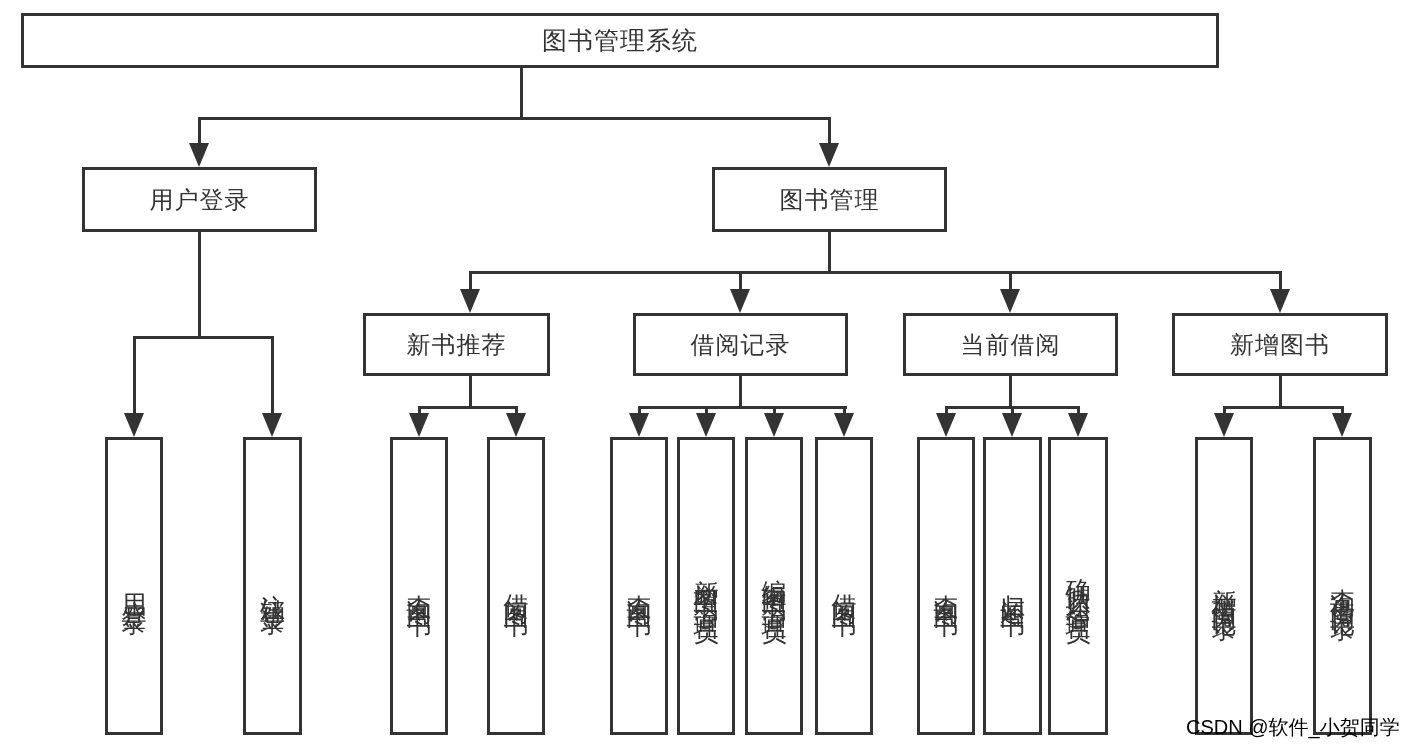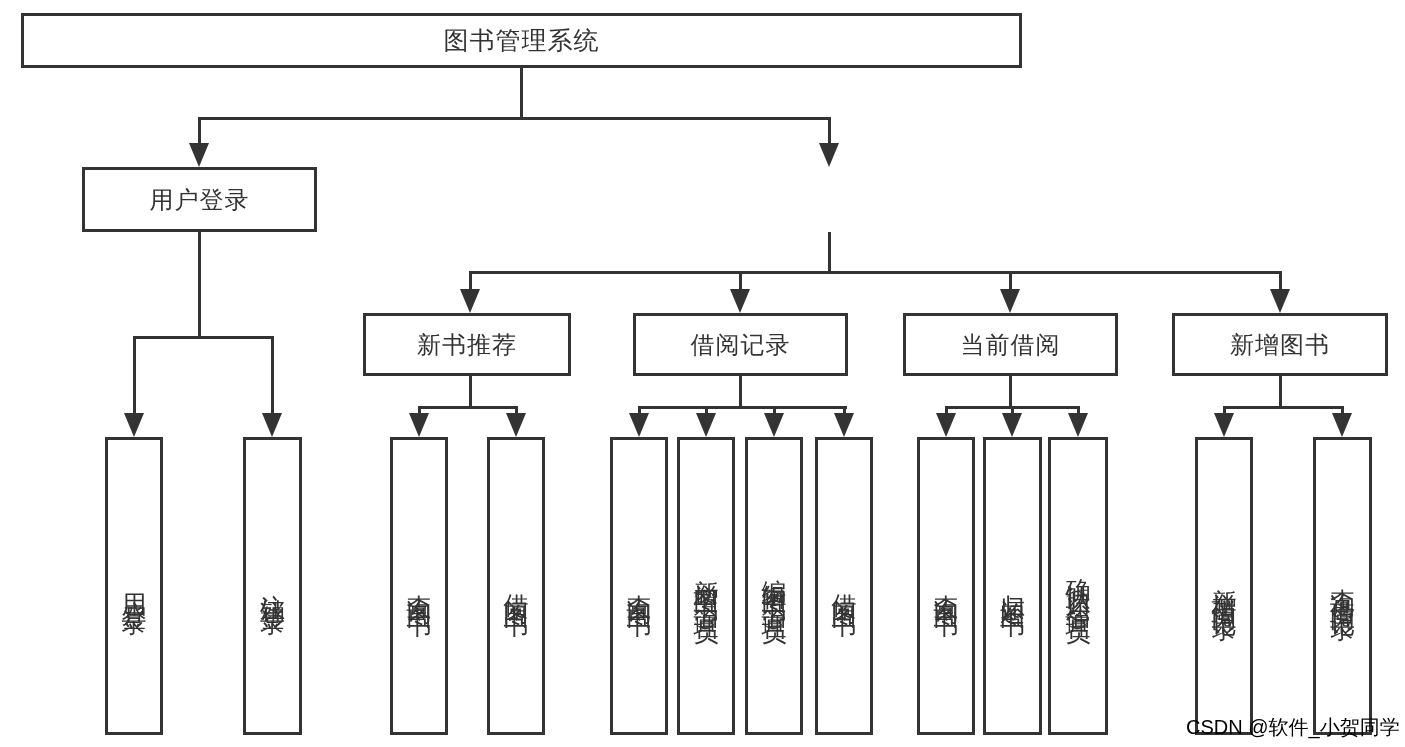--- a/index.html
+++ b/index.html
@@ -55,50 +55,51 @@
     font-size: 20px;
     color: #000000;
     white-space: nowrap;
   }
 </style>
 </head>
 <body>
 
 <div id="canvas">
 
-  <div class="box hnode root-node" style="left:21px; top:13px; width:1001px; height:55px;">图书管理系统</div>
+  <div class="box hnode root-node" style="left:21px; top:13px; width:1198px; height:55px;">图书管理系统</div>
 
   <div class="line" style="left:519.5px; top:66px; width:3px; height:53px;"></div>
   <div class="line" style="left:197.5px; top:117px; width:633px; height:3px;"></div>
   <div class="line" style="left:197.5px; top:117px; width:3px; height:28px;"></div>
   <div class="line" style="left:827.5px; top:117px; width:3px; height:28px;"></div>
   <div class="arrow-down" style="left:189px; top:143px;"></div>
   <div class="arrow-down" style="left:819px; top:143px;"></div>
 
   <div class="box hnode" style="left:82px; top:167px; width:235px; height:65px;">用户登录</div>
+  <div class="box hnode" style="left:712px; top:167px; width:235px; height:65px;">图书管理</div>
 
   <div class="line" style="left:197.5px; top:232px; width:3px; height:107px;"></div>
   <div class="line" style="left:132.5px; top:336px; width:141px; height:3px;"></div>
   <div class="line" style="left:132.5px; top:336px; width:3px; height:79px;"></div>
   <div class="line" style="left:270.5px; top:336px; width:3px; height:79px;"></div>
   <div class="arrow-down" style="left:124px; top:413px;"></div>
   <div class="arrow-down" style="left:262px; top:413px;"></div>
 
   <div class="line" style="left:827.5px; top:232px; width:3px; height:42px;"></div>
   <div class="line" style="left:468.5px; top:271px; width:813px; height:3px;"></div>
   <div class="line" style="left:468.5px; top:271px; width:3px; height:20px;"></div>
   <div class="line" style="left:738.5px; top:271px; width:3px; height:20px;"></div>
   <div class="line" style="left:1008.5px; top:271px; width:3px; height:20px;"></div>
   <div class="line" style="left:1278.5px; top:271px; width:3px; height:20px;"></div>
   <div class="arrow-down" style="left:460px; top:289px;"></div>
   <div class="arrow-down" style="left:730px; top:289px;"></div>
   <div class="arrow-down" style="left:1000px; top:289px;"></div>
   <div class="arrow-down" style="left:1270px; top:289px;"></div>
 
-  <div class="box hnode" style="left:363px; top:313px; width:208px; height:63px;">新书推荐</div>
+  <div class="box hnode" style="left:363px; top:313px; width:187px; height:63px;">新书推荐</div>
   <div class="box hnode" style="left:633px; top:313px; width:215px; height:63px;">借阅记录</div>
   <div class="box hnode" style="left:903px; top:313px; width:215px; height:63px;">当前借阅</div>
   <div class="box hnode" style="left:1172px; top:313px; width:216px; height:63px;">新增图书</div>
 
   <div class="line" style="left:468.5px; top:376px; width:3px; height:33px;"></div>
   <div class="line" style="left:417.5px; top:406px; width:100px; height:3px;"></div>
   <div class="line" style="left:417.5px; top:406px; width:3px; height:9px;"></div>
   <div class="line" style="left:514.5px; top:406px; width:3px; height:9px;"></div>
   <div class="arrow-down" style="left:409px; top:413px;"></div>
   <div class="arrow-down" style="left:506px; top:413px;"></div>

